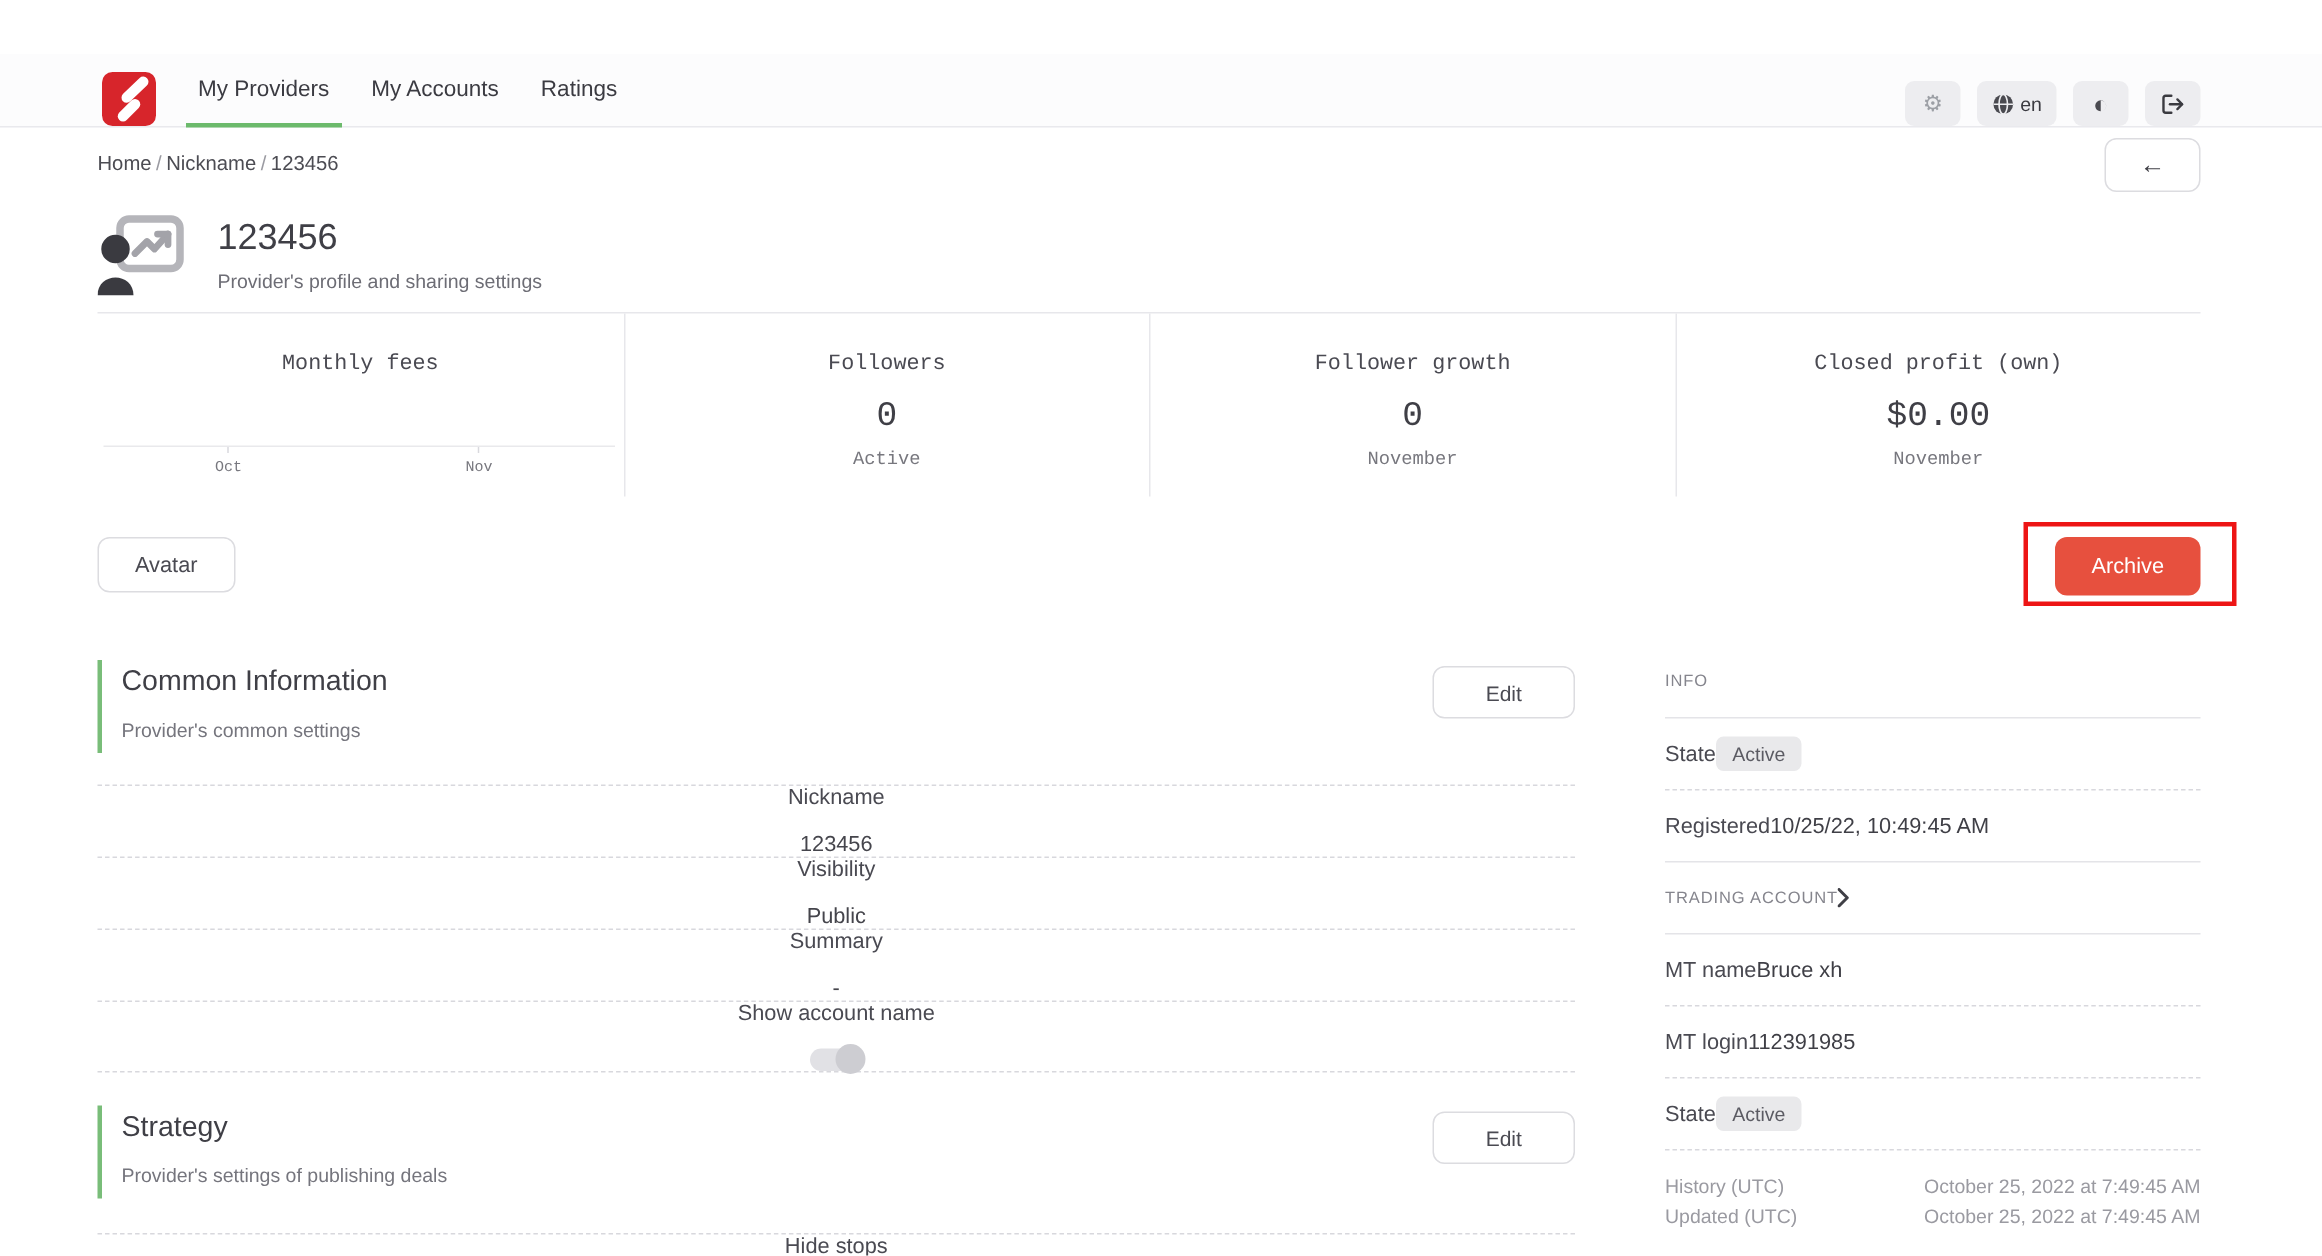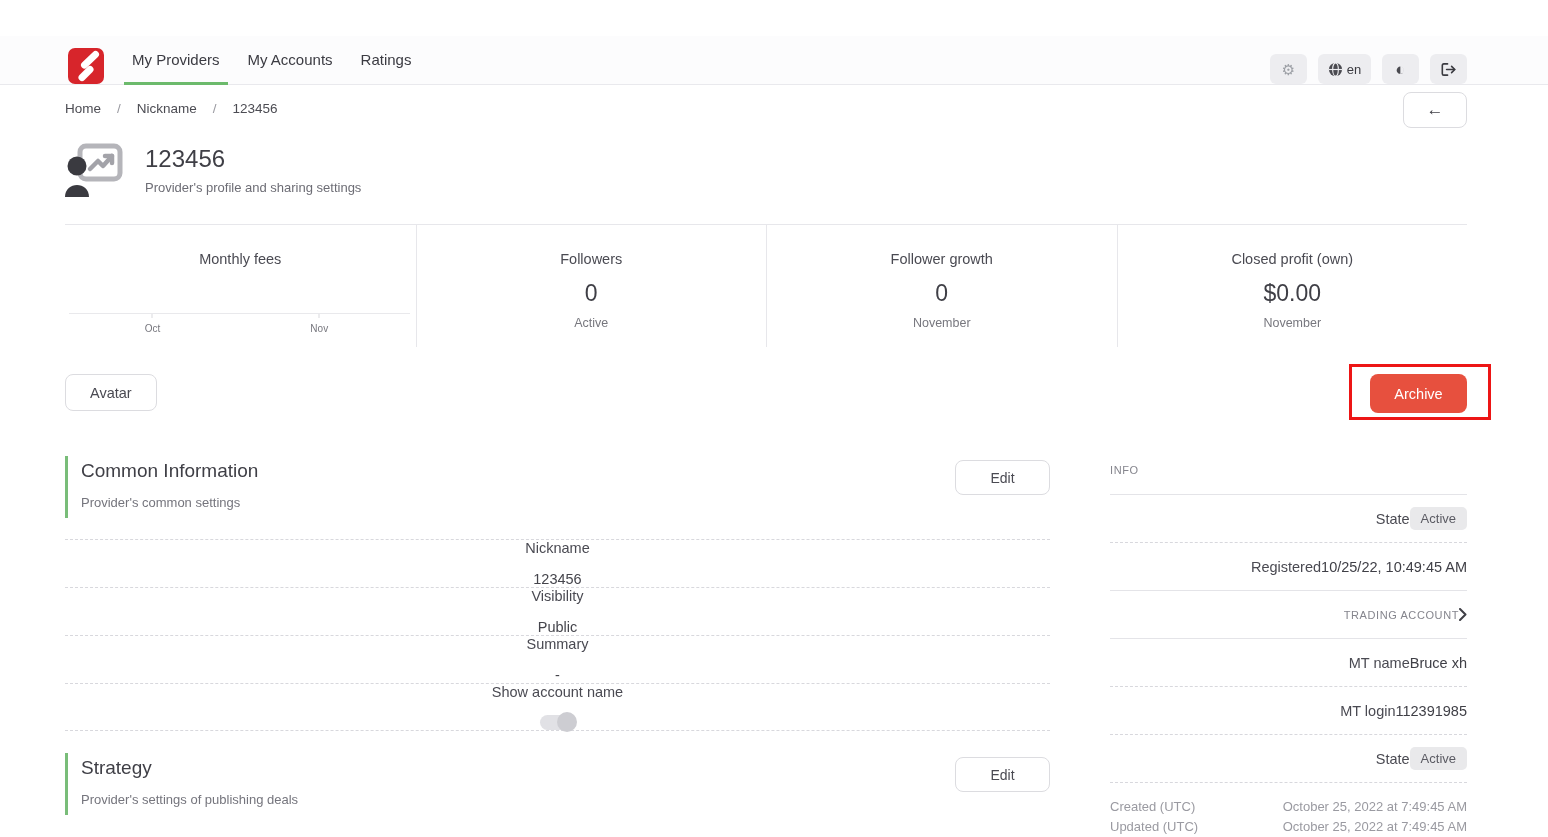--- a/index.html
+++ b/index.html
@@ -19,36 +19,36 @@
   .icon-btn { min-width:37px; height:30px; background:#ededf0; border:none; border-radius:6px;
     display:flex; align-items:center; justify-content:center; gap:4px; cursor:pointer;
     font-family:inherit; }
   .gear-glyph { font-size:15px; color:#9da0a6; line-height:1; }
   .contrast-glyph { font-size:17px; color:#4a4a50; line-height:1; }
   .lang-label { font-size:13px; color:#3a3a40; }
 
   
   .page { width:1402px; margin:0 auto 0 65px; position:relative; }
 
-  .breadcrumb { padding-top:16px; font-size:13.5px; color:#4c4c53; display:flex; gap:16px; }
+  .breadcrumb { padding-top:16px; font-size:13.5px; color:#4c4c53; display:flex; gap:3px; }
   .breadcrumb .sep { color:#9a9aa1; }
   .crumb-link { cursor:pointer; }
   .back-btn { position:absolute; top:7px; right:0; width:64px; height:36px; background:#fff;
     border:1px solid #dcdce0; border-radius:8px; font-size:17px; color:#3f3f46; cursor:pointer;
     display:flex; align-items:center; justify-content:center; }
 
   .page-header { display:flex; align-items:center; margin-top:27px; }
   .page-header-icon { width:58px; height:54px; flex:0 0 auto; }
   .page-header-text { margin-left:22px; }
   .page-title { font-size:24px; color:#3f3f46; font-weight:400; }
   .page-subtitle { font-size:13px; color:#6d6d75; margin-top:7px; }
 
   
-  .stats { margin-top:27px; border-top:1px solid #e7e7eb; display:grid;
-    grid-template-columns:repeat(4,1fr); height:123px; }
+  .stats { margin-top:11px; border-top:1px solid #e7e7eb; display:grid;
+    grid-template-columns:repeat(4,1fr); height:123px;font-family:Liberation Mono, monospace; }
   .stat-panel { position:relative; text-align:center; padding-top:26px; }
   .stat-panel + .stat-panel { border-left:1px solid #e7e7eb; }
   .stat-title { font-size:14.5px; color:#4a4a52; }
   .stat-value { font-size:23px; color:#3f3f46; margin-top:13px; }
   .stat-caption { font-size:12.5px; color:#77777e; margin-top:9px; }
   .chart-area { position:absolute; left:4px; right:6px; top:88px; border-top:1px solid #e9e9ec; }
   .chart-tick { position:absolute; top:0; width:1px; height:4px; background:#d9d9de;
     transform:translateX(-50%); }
   .chart-tick-label { position:absolute; top:9px; transform:translateX(-50%);
     font-size:10px; color:#77777e; }
@@ -87,21 +87,21 @@
   .toggle { position:relative; width:35px; height:15px; border-radius:8px; cursor:pointer; }
   .toggle .knob { position:absolute; top:-3px; right:-2px; width:20px; height:20px;
     border-radius:50%; }
   .toggle.off { background:#e1e1e5; } .toggle.off .knob { background:#cdcdd2; }
   .toggle.on { background:#c9e4c9; } .toggle.on .knob { background:#8bc88b; }
 
   
   .sidebar { }
   .side-caption { font-size:11px; letter-spacing:.6px; color:#85858d; }
   .side-head { padding:4px 0 16px 0; border-bottom:1px solid #e4e4e8; }
-  .side-row { height:48px; display:flex; align-items:center; justify-content:flex-end;
+  .side-row { height:48px; display:flex; align-items:center; justify-content:flex-start;
     font-size:14.5px; }
   .side-row.sep-dashed { border-bottom:1px dashed #d8d8dd; }
   .side-row.sep-solid { border-bottom:1px solid #e4e4e8; }
   .side-label { color:#4a4a52; }
   .side-value { color:#3f3f46; }
   .badge { background:#e9e9eb; border-radius:5px; padding:4px 11px; font-size:13px; color:#5b5b63; }
   .side-row.clickable { cursor:pointer; }
   .meta-block { padding-top:14px; }
   .meta-line { display:flex; justify-content:space-between; font-size:13px; color:#9a9aa1;
     line-height:20px; }
@@ -290,21 +290,21 @@
         <span class="side-value">112391985</span>
       </div>
 
       <div class="side-row sep-dashed">
         <span class="side-label">State</span>
         <span class="badge">Active</span>
       </div>
 
       <div class="meta-block">
         <div class="meta-line">
-          <span>Created (UTC)</span>
+          <span>History (UTC)</span>
           <span>October 25, 2022 at 7:49:45 AM</span>
         </div>
         <div class="meta-line">
           <span>Updated (UTC)</span>
           <span>October 25, 2022 at 7:49:45 AM</span>
         </div>
       </div>
     </div>
   </div>
 

